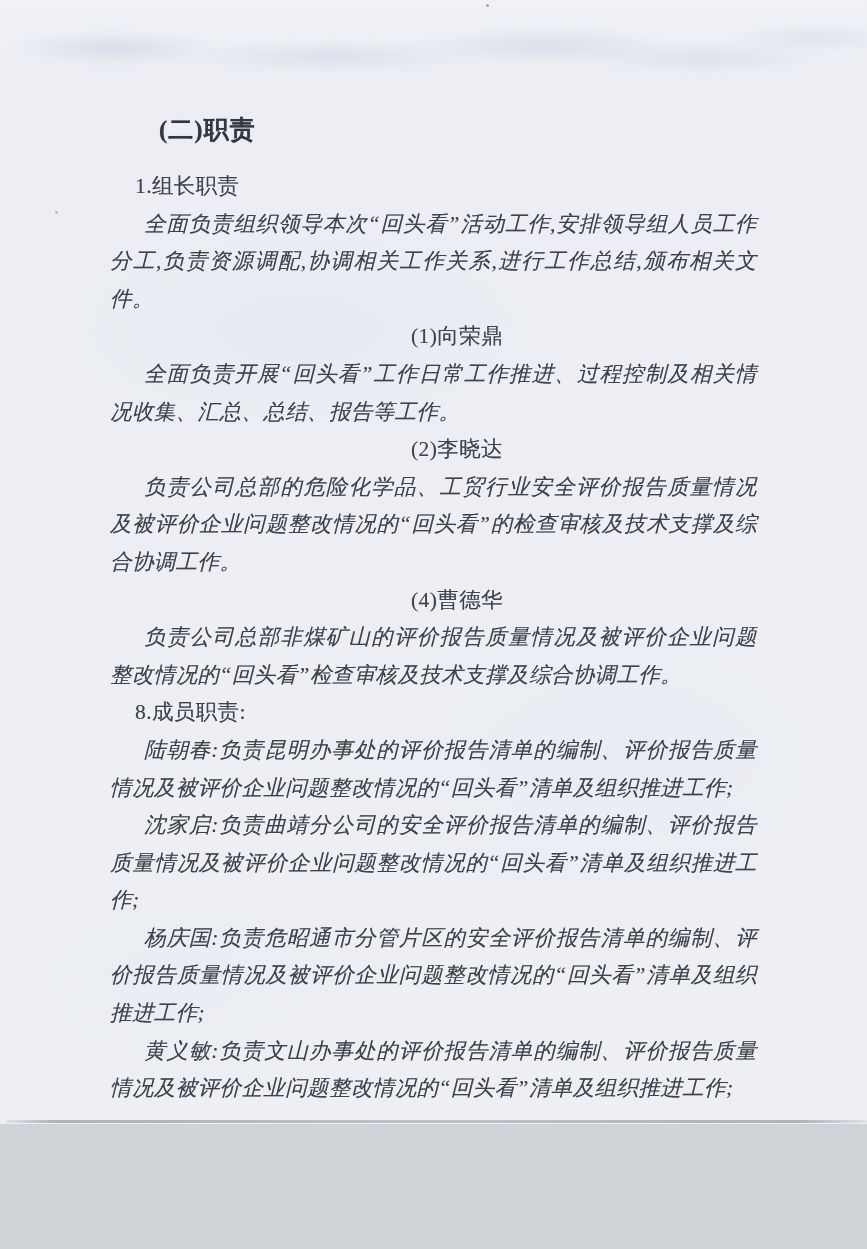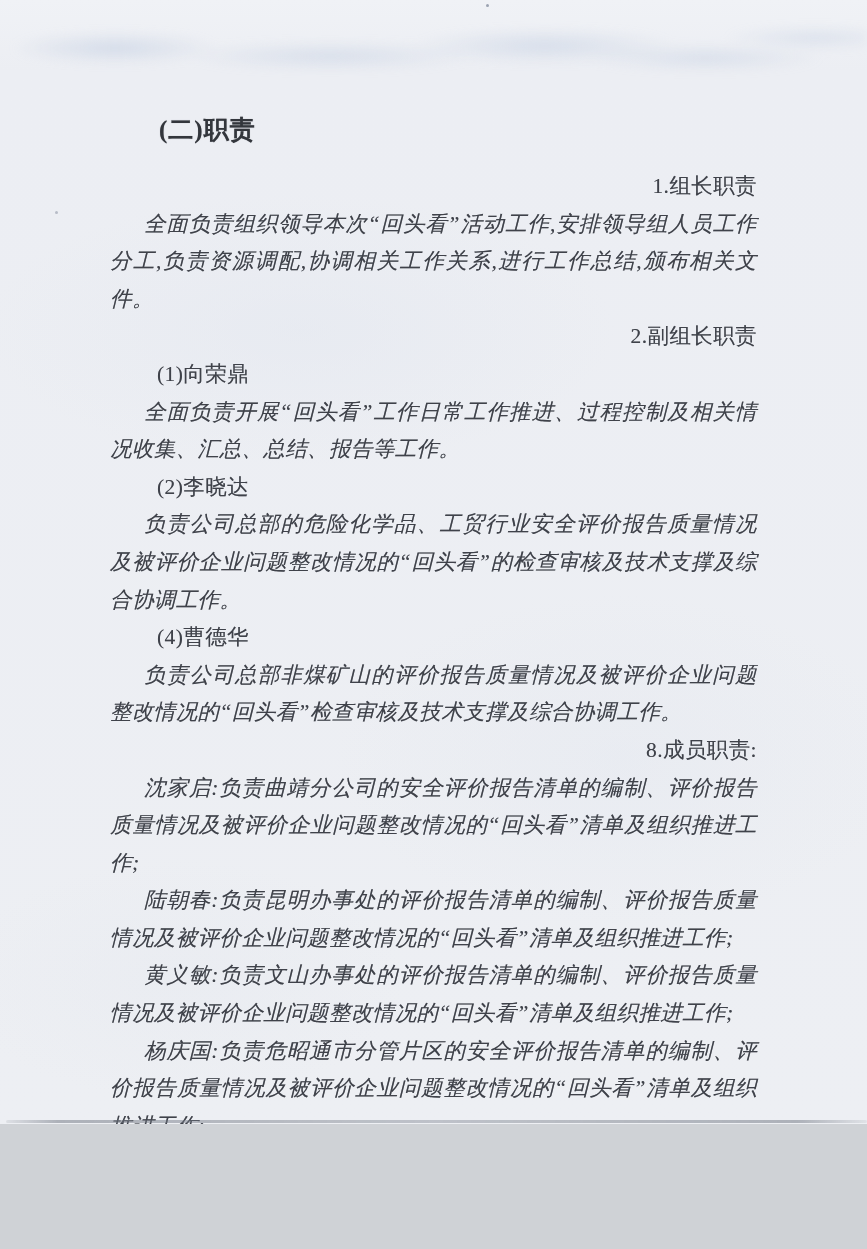--- a/index.html
+++ b/index.html
@@ -52,22 +52,22 @@
     color: var(--ink_heading, #33363c);
     text-shadow: 0 0 0.7px rgba(50,53,60,0.55);
   }
   .content p {
     margin: 0;
     font-size: 21.5px;
     line-height: 37.6px;
     letter-spacing: 0.4px;
     text-shadow: 0 0 0.6px rgba(63,66,74,0.45);
   }
-  .item-heading { text-indent: 25px; text-align: right; }
-  .sub-heading  { text-indent: 47px; text-align: left; }
+  .item-heading { text-indent: 25px; text-align: left; }
+  .sub-heading  { text-indent: 47px; text-align: center; }
   .body-para    { text-indent: 34px; text-align: justify; font-style: italic; }
   .page-number {
     position: absolute;
     left: 0; right: 0;
     top: 1158px;
     text-align: center;
     font-size: 20px;
     line-height: 26px;
     color: var(--ink, #3f424a);
     text-shadow: 0 0 0.6px rgba(63,66,74,0.4);
@@ -100,43 +100,42 @@
   <div class="scan-band"></div>
 
   <div class="content">
 
     <h1 class="sec-heading">(二)职责</h1>
 
     <p class="item-heading">1.组长职责</p>
 
     <p class="body-para">全面负责组织领导本次“回头看”活动工作,安排领导组人员工作分工,负责资源调配,协调相关工作关系,进行工作总结,颁布相关文件。</p>
 
-    <p class="item-heading">2.副组长职责</p>
 
     <p class="sub-heading">(1)向荣鼎</p>
 
     <p class="body-para">全面负责开展“回头看”工作日常工作推进、过程控制及相关情况收集、汇总、总结、报告等工作。</p>
 
     <p class="sub-heading">(2)李晓达</p>
 
     <p class="body-para">负责公司总部的危险化学品、工贸行业安全评价报告质量情况及被评价企业问题整改情况的“回头看”的检查审核及技术支撑及综合协调工作。</p>
 
     <p class="sub-heading">(4)曹德华</p>
 
     <p class="body-para">负责公司总部非煤矿山的评价报告质量情况及被评价企业问题整改情况的“回头看”检查审核及技术支撑及综合协调工作。</p>
 
     <p class="item-heading">8.成员职责:</p>
 
+    <p class="body-para">陆朝春:负责昆明办事处的评价报告清单的编制、评价报告质量情况及被评价企业问题整改情况的“回头看”清单及组织推进工作;</p>
+
     <p class="body-para">沈家启:负责曲靖分公司的安全评价报告清单的编制、评价报告质量情况及被评价企业问题整改情况的“回头看”清单及组织推进工作;</p>
 
-    <p class="body-para">陆朝春:负责昆明办事处的评价报告清单的编制、评价报告质量情况及被评价企业问题整改情况的“回头看”清单及组织推进工作;</p>
+    <p class="body-para">杨庆国:负责危昭通市分管片区的安全评价报告清单的编制、评价报告质量情况及被评价企业问题整改情况的“回头看”清单及组织推进工作;</p>
 
     <p class="body-para">黄义敏:负责文山办事处的评价报告清单的编制、评价报告质量情况及被评价企业问题整改情况的“回头看”清单及组织推进工作;</p>
-
-    <p class="body-para">杨庆国:负责危昭通市分管片区的安全评价报告清单的编制、评价报告质量情况及被评价企业问题整改情况的“回头看”清单及组织推进工作;</p>
 
   </div>
 
   <div class="page-number">3</div>
 
   <div class="speck speck-1"></div>
   <div class="speck speck-2"></div>
   <div class="speck speck-3"></div>
   <div class="bottom-edge"></div>
 

